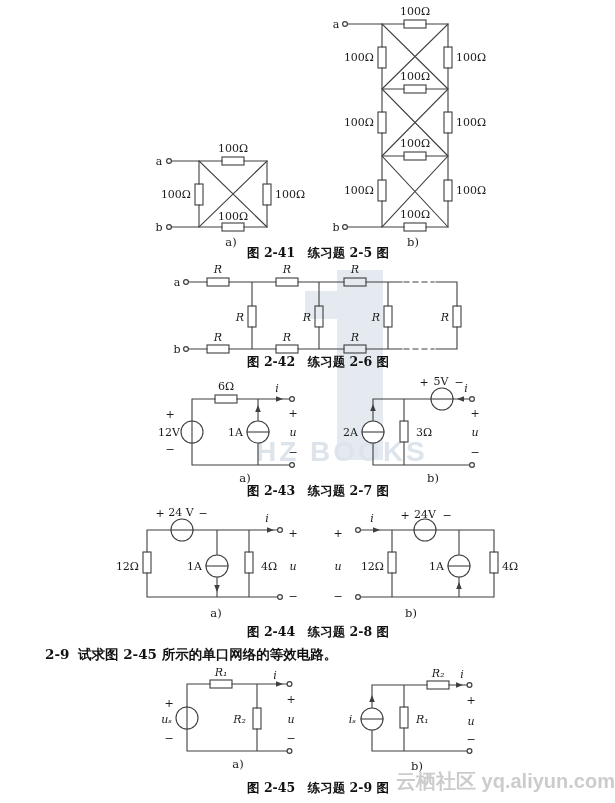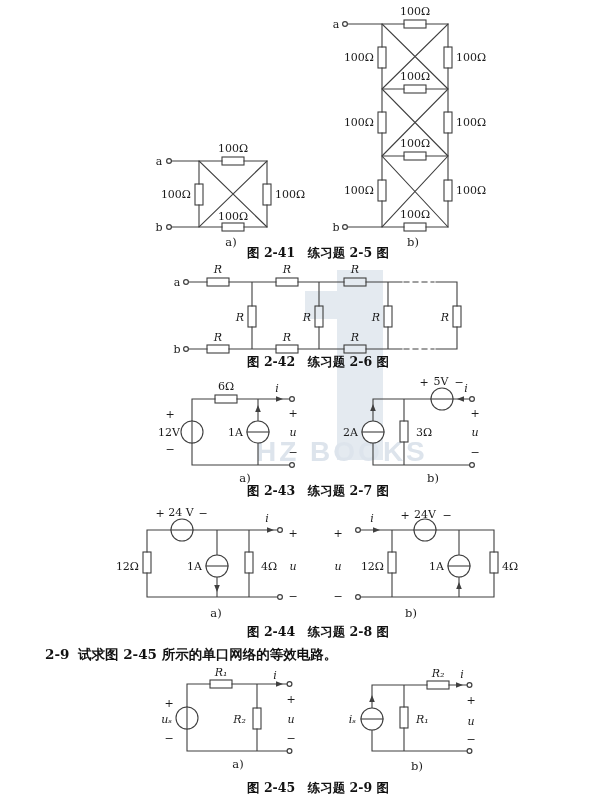--- a/index.html
+++ b/index.html
@@ -29,20 +29,21 @@
   text.prob{font-family:"DejaVu Serif",serif;font-size:13.5px;font-weight:bold;fill:#111111;}
 </style>
 </head>
 <body>
 
 <div class="page">
 
   <div class="wm wm-flag"></div>
   <div class="wm wm-stem"></div>
   <div class="wm wm-hz">HZ BOOKS</div>
+  <div class="wm wm-yunqi">云栖社区 yq.aliyun.com</div>
 
   <svg class="sheet" width="615" height="803" viewBox="0 0 615 803">
 
     <g>
 
       <g>
         <path class="w" d="M171.5,161H222 M244,161H267 M171.5,227H222 M244,227H267
              M199,161V184 M199,205V227 M267,161V184 M267,205V227"></path>
         <path class="w" d="M199,161L267,227 M267,161L199,227"></path>
         <rect class="bx" x="222" y="157" width="22" height="8"></rect>

